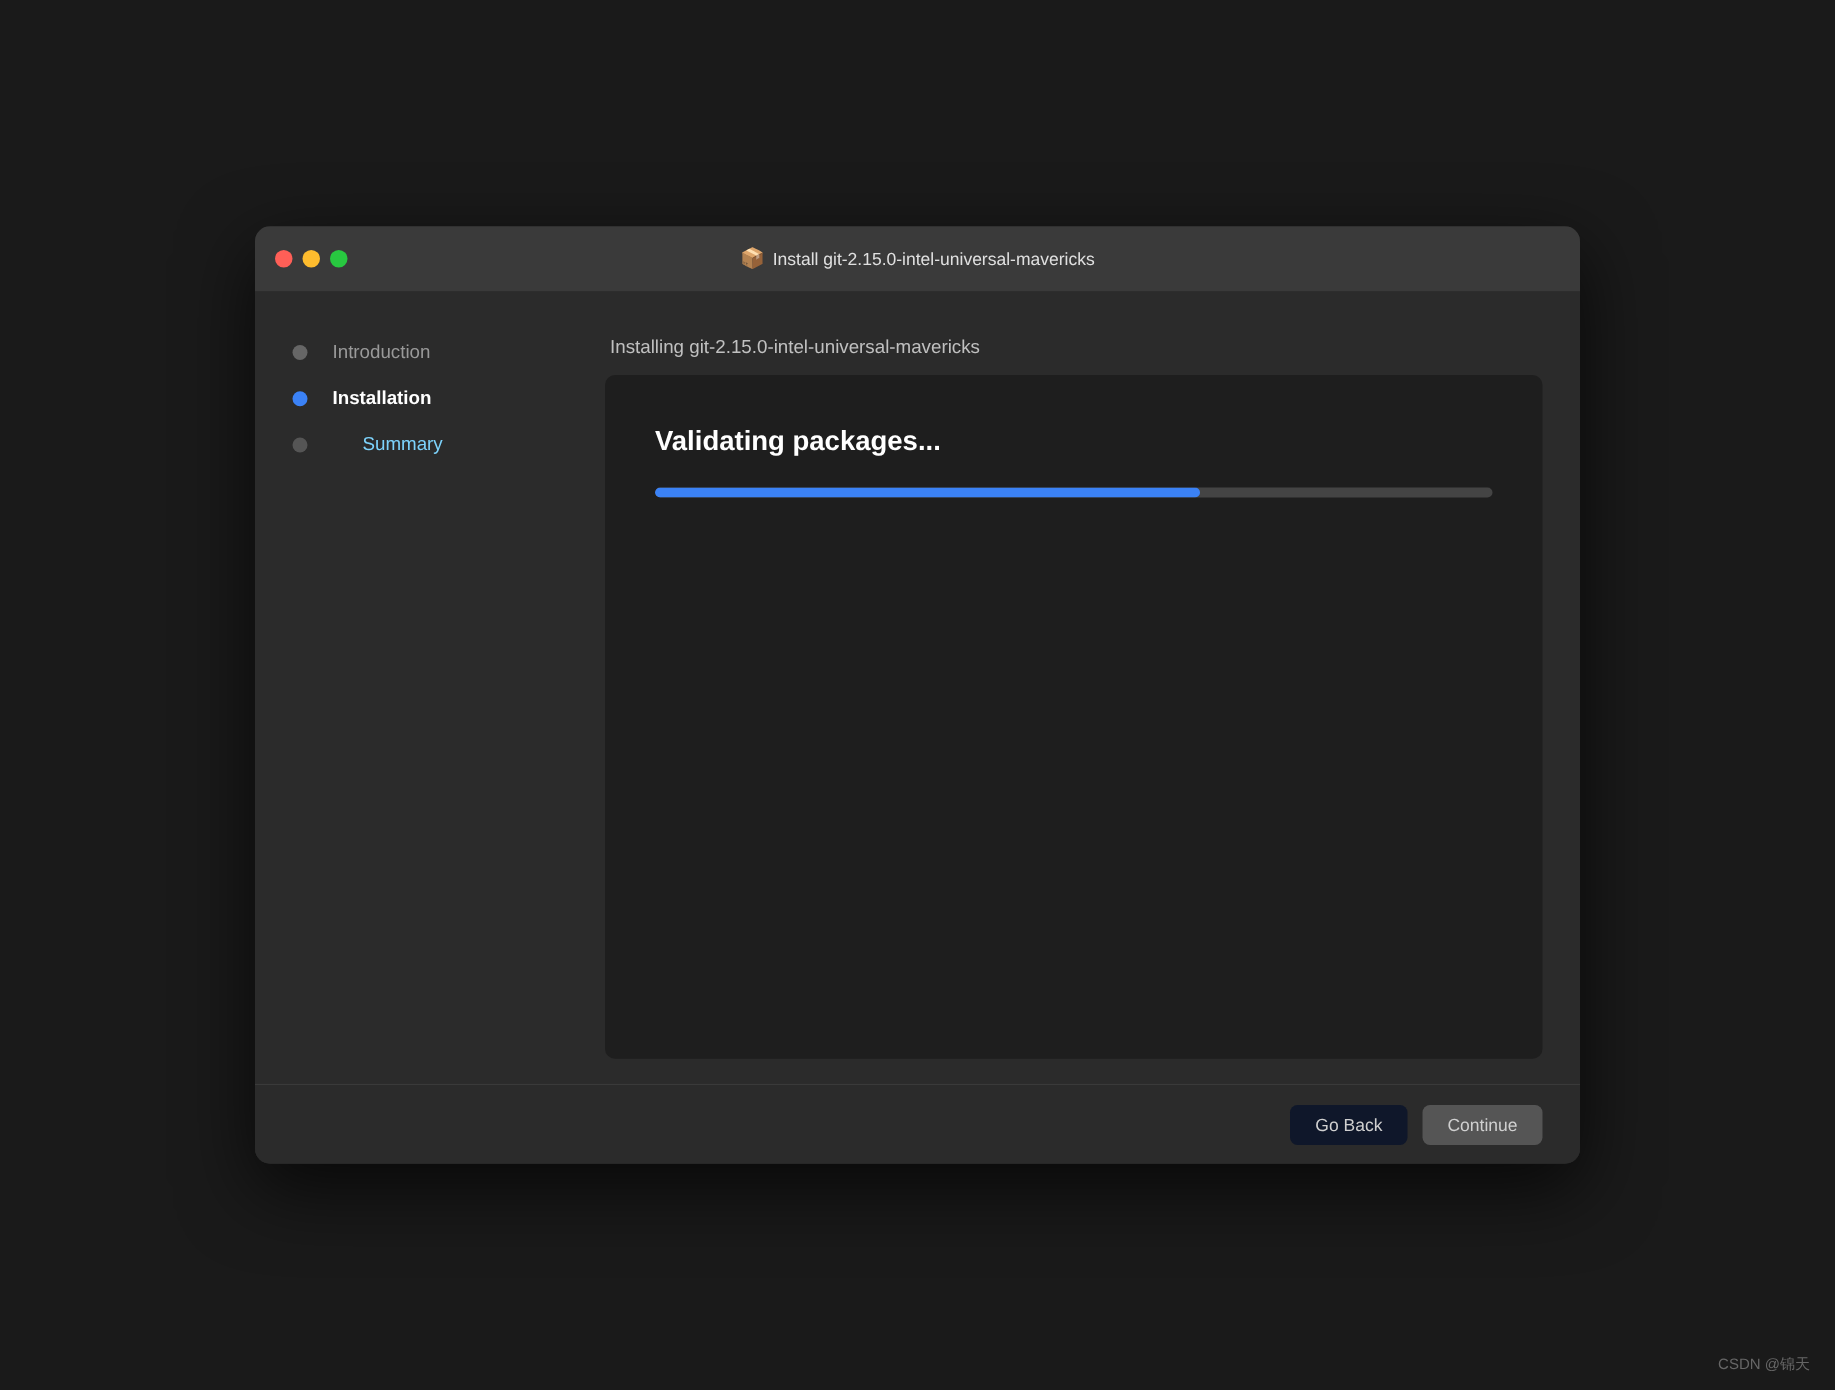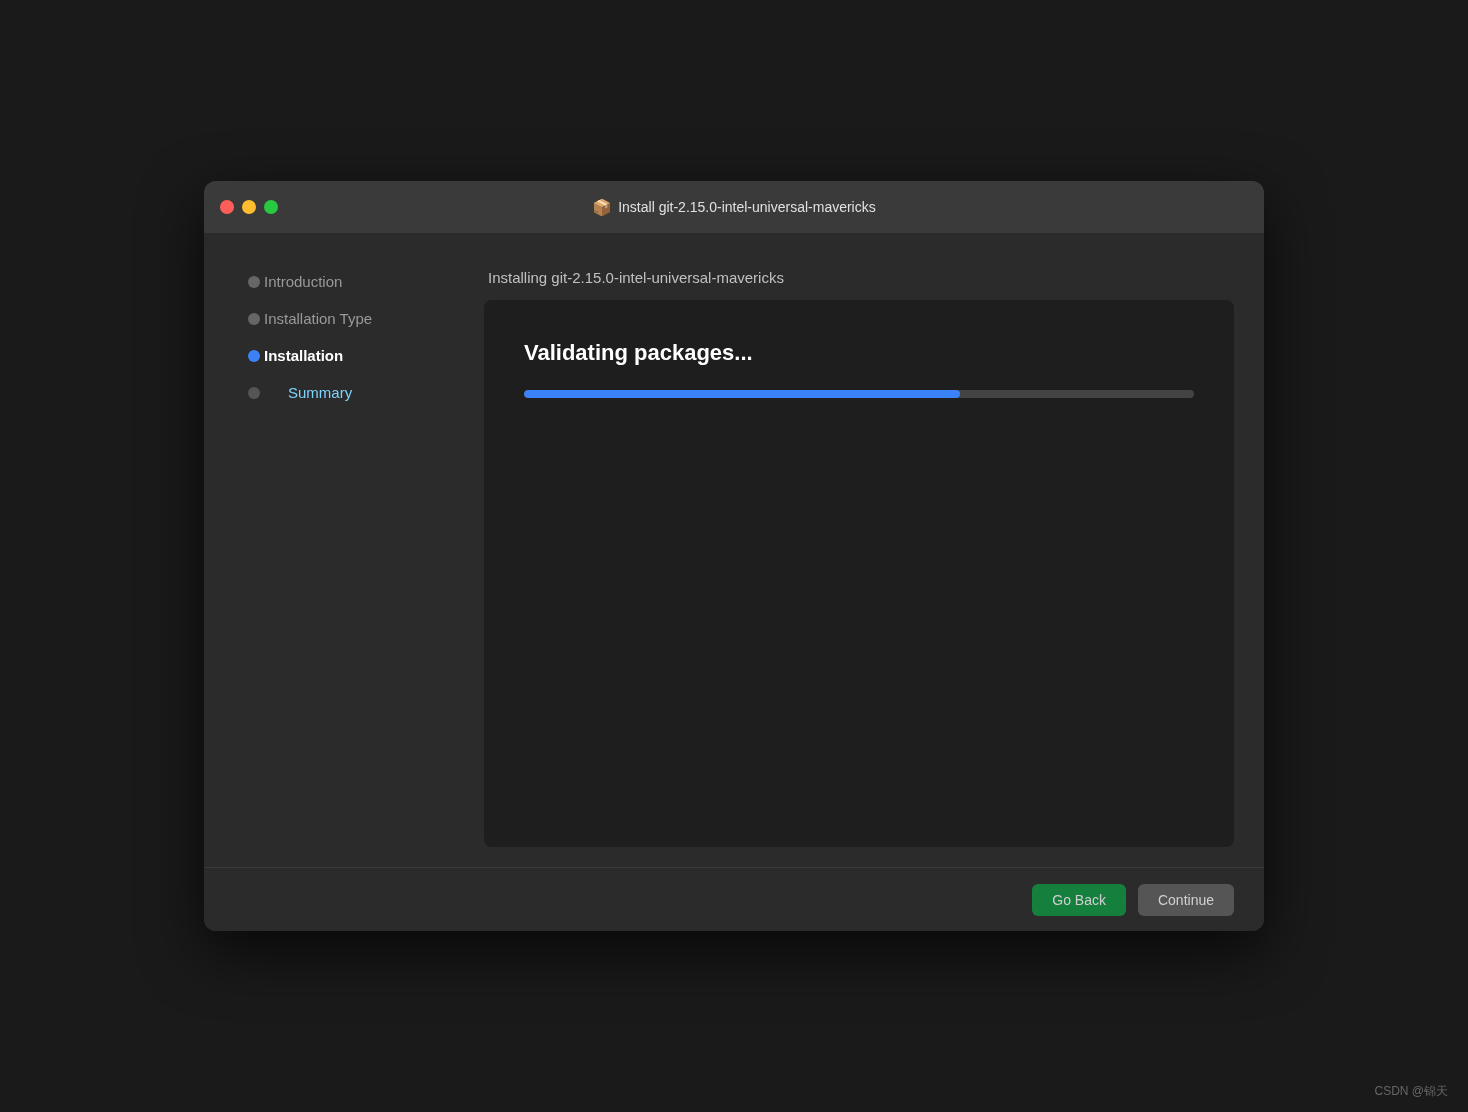--- a/index.html
+++ b/index.html
@@ -80,22 +80,22 @@
       padding: 30px 0;
       display: flex;
       flex-direction: column;
       gap: 0;
       flex-shrink: 0;
     }
 
     .sidebar-item {
       display: flex;
       align-items: center;
-      gap: 4px;
-      padding: 10px 44px;
+      gap: 20px;
+      padding: 10px 30px;
       cursor: default;
     }
 
     .sidebar-dot {
       width: 12px;
       height: 12px;
       border-radius: 50%;
       flex-shrink: 0;
     }
 
@@ -186,21 +186,21 @@
     .btn {
       padding: 8px 20px;
       border-radius: 6px;
       font-size: 14px;
       cursor: pointer;
       border: none;
       font-family: inherit;
     }
 
     .btn-secondary {
-      background: #15803d;
+      background: #0f172a;
       color: #d0d0d0;
     }
 
     .btn-primary {
       background: #555;
       color: #d0d0d0;
     }
 
     .watermark {
       position: absolute;
@@ -228,24 +228,20 @@
   </div>
 
   <div class="window-body">
 
     <div class="sidebar">
       <div class="sidebar-item">
         <div class="sidebar-dot inactive"></div>
         <span class="sidebar-label">Introduction</span>
       </div>
       <div class="sidebar-item">
-        <div class="sidebar-dot inactive"></div>
-        <span class="sidebar-label">Installation Type</span>
-      </div>
-      <div class="sidebar-item">
         <div class="sidebar-dot active"></div>
         <span class="sidebar-label active">Installation</span>
       </div>
       <div class="sidebar-item">
         <div class="sidebar-dot dimmed"></div>
         <span class="sidebar-label dimmed">Summary</span>
       </div>
     </div>
 
     <div class="main-content">

